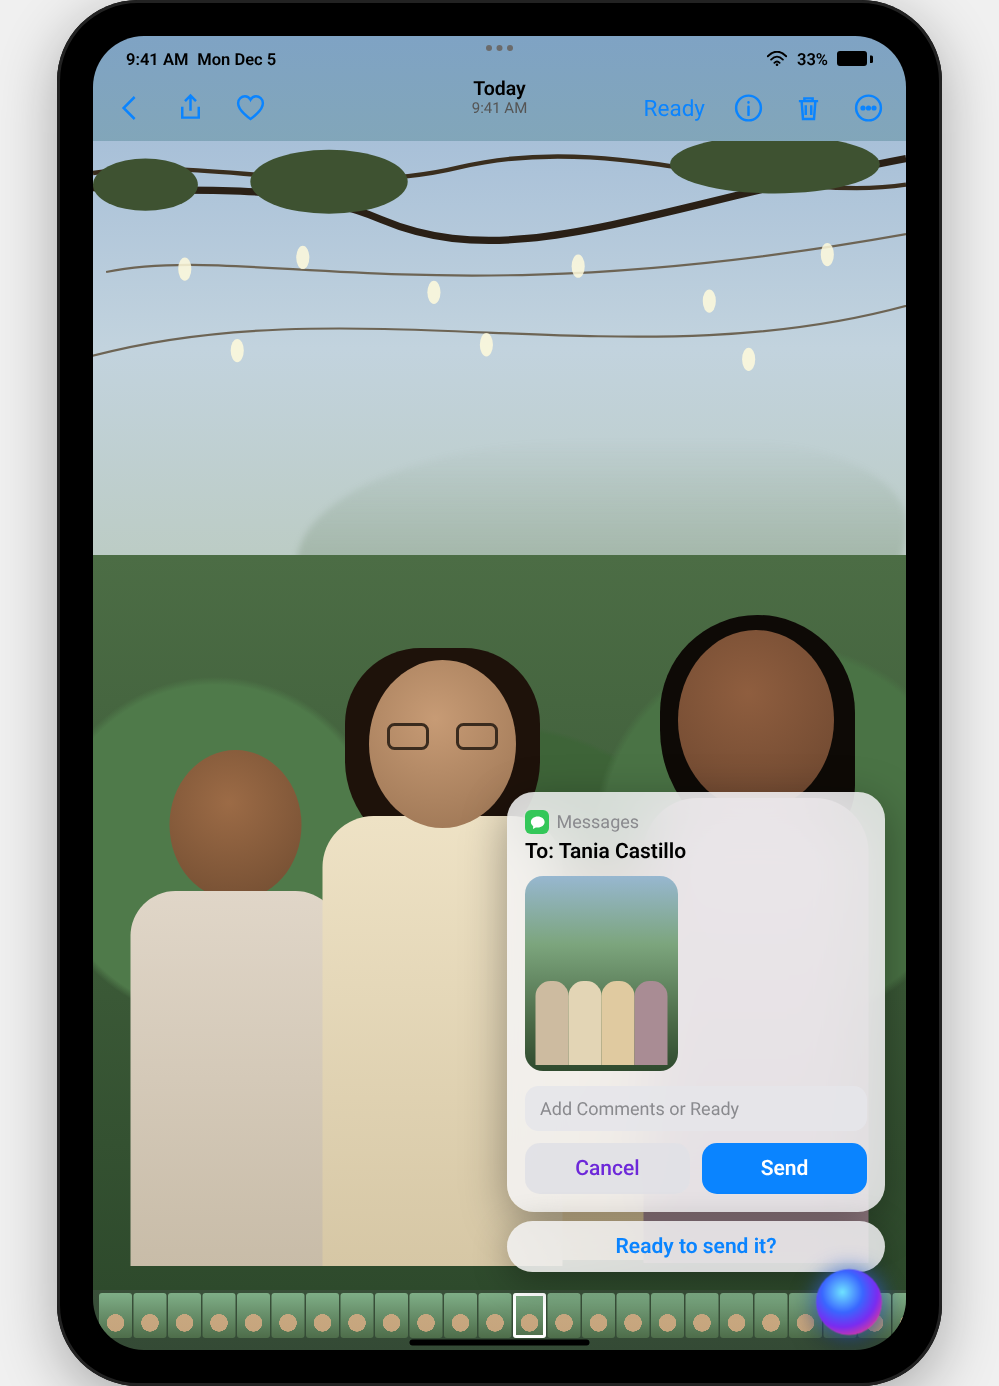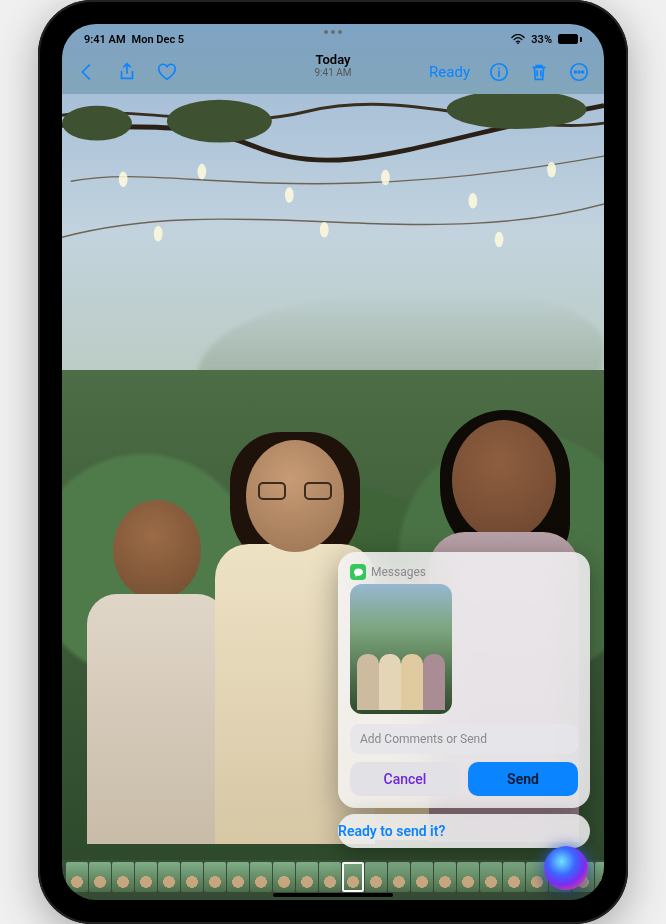--- a/index.html
+++ b/index.html
@@ -148,27 +148,27 @@
                   position:relative; }
   .siri-preview .mini-people { position:absolute; bottom:4px; left:6px; right:6px; height:58%; display:flex; align-items:flex-end; justify-content:center; gap:-4px; }
   .siri-preview .mp { width:22px; height:56px; border-radius:10px 10px 0 0; }
   .mp1{ background:#cdbba0; height:54px;} .mp2{ background:#e3d5b5; height:64px;} .mp3{ background:#e0caa0; height:44px; width:16px;} .mp4{ background:#a98c94; height:66px;}
   .siri-input { width:100%; height:30px; border-radius:9px; background:rgba(230,230,234,.9);
                 display:flex; align-items:center; padding:0 10px; font-size:12px; color:#8a8a8e; margin-bottom:8px; }
   .siri-buttons { display:flex; gap:8px; }
   .siri-btn { flex:1; height:34px; border-radius:10px; font-size:14px; font-weight:500;
               display:flex; align-items:center; justify-content:center; }
   .siri-btn.cancel { background:rgba(225,225,230,.95); color:#6d28d9; }
-  .siri-btn.send { background:#0a84ff; color:#0f172a; font-weight:600; }
+  .siri-btn.send { background:#0a84ff; color:#ffffff; font-weight:600; }
 
   .siri-confirm {
     position:absolute; right:14px; bottom:52px; width:252px; height:34px;
     background: rgba(245,245,248,.82); backdrop-filter: blur(20px);
     border-radius:18px;
-    display:flex; align-items:center; justify-content:flex-start;
+    display:flex; align-items:center; justify-content:center;
     font-size:14px; font-weight:600; color:#0a84ff;
     box-shadow: 0 6px 24px rgba(0,0,0,.3);
     z-index:50;
   }
 
   .siri-orb {
     position:absolute; right:16px; bottom:10px; width:44px; height:44px; border-radius:50%;
     background: radial-gradient(circle at 40% 35%, #6fe3ff 0%, #3a66ff 35%, #7a2cf0 60%, #d63aa0 80%, #1a0a30 100%);
     box-shadow: 0 0 14px rgba(60,120,255,.7), 0 6px 18px rgba(0,0,0,.5);
     z-index:60;
@@ -341,30 +341,35 @@
 
     <div class="siri-card">
       <div class="siri-head">
         <div class="msg-icon">
           <svg viewBox="0 0 24 24">
               <path d="M12 3 C6.5 3 2 6.6 2 11 c0 2.4 1.3 4.5 3.4 6 L5 21 l4.2 -2.1 C10.1 19 11 19 12 19 c5.5 0 10 -3.6 10 -8 S17.5 3 12 3 Z"></path>
             </svg>
         </div>
         <div class="app">Messages</div>
       </div>
+      <div class="siri-to">
+        <span>To:</span>
+        <span> </span>
+        <span>Tania Castillo</span>
+      </div>
       <div class="siri-preview">
         <div class="mini-people">
           <div class="mp mp1"></div>
             <div class="mp mp2"></div>
             <div class="mp mp3"></div>
             <div class="mp mp4"></div>
         </div>
       </div>
       <div class="siri-input">
-        <span>Add Comments or Send</span>
+        <span>Add Comments or Ready</span>
       </div>
       <div class="siri-buttons">
         <div class="siri-btn cancel">Cancel</div>
         <div class="siri-btn send">Send</div>
       </div>
     </div>
 
     <div class="siri-confirm">
       <span>Ready to send it?</span>
     </div>

